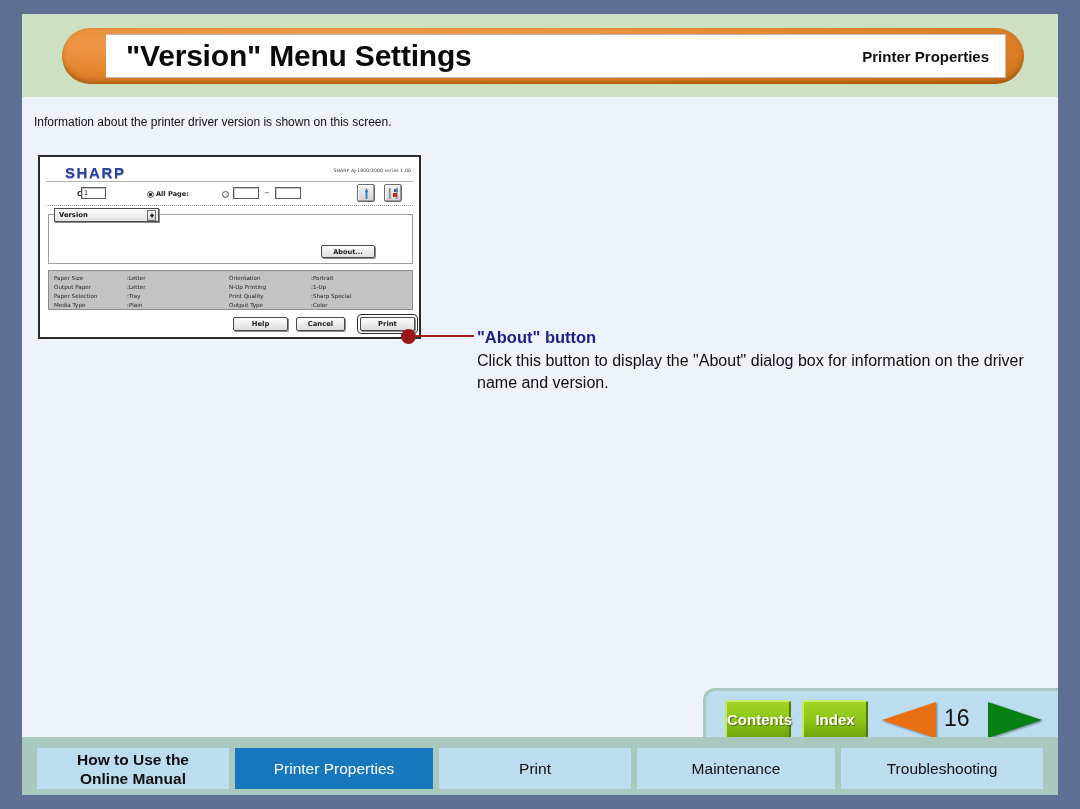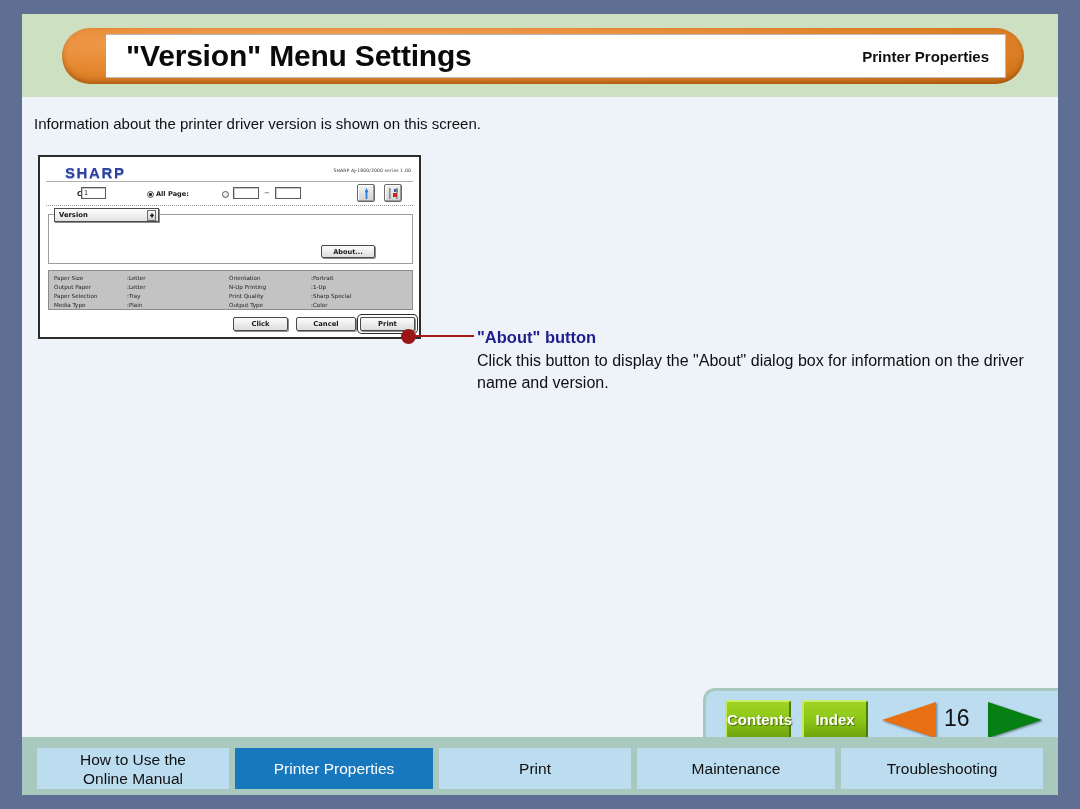--- a/index.html
+++ b/index.html
@@ -67,21 +67,21 @@
   
   #body-area {
     position: absolute;
     left: 0; top: 83px;
     width: 1036px; height: 640px;
     background: #eef2f9;
   }
   #intro-text {
     position: absolute;
     left: 12px; top: 18px;
-    font-size: 15px;
+    font-size: 12px;
     color: #101010;
     white-space: nowrap;
   }
 
   
   #dialog {
     position: absolute;
     left: 16px; top: 58px;
     width: 383px; height: 184px;
     background: #ffffff;
@@ -271,21 +271,21 @@
     border: 1px solid #4a4a4a;
     border-radius: 2px;
     box-shadow: 1px 1px 0 #8d8d8d;
     font-size: 6.8px;
     font-weight: bold;
     color: #1a1a1a;
     text-align: center;
     line-height: 13px;
   }
   #btn-help   { left: 193px; width: 55px; }
-  #btn-cancel { left: 256px; width: 60px; }
+  #btn-cancel { left: 256px; width: 49px; }
   #btn-print  {
     left: 320px; width: 55px;
     box-shadow: 1px 1px 0 #8d8d8d, 0 0 0 2px #fff, 0 0 0 3px #2b2b2b;
   }
 
   
   #callout-line {
     position: absolute;
     left: 386px; top: 238px;
     width: 66px; height: 2px;
@@ -463,42 +463,42 @@
         <div class="sum-cell sum-c2 sum-r3">:Tray</div>
         <div class="sum-cell sum-c3 sum-r3">Print Quality</div>
         <div class="sum-cell sum-c4 sum-r3">:Sharp Special</div>
 
         <div class="sum-cell sum-c1 sum-r4">Media Type</div>
         <div class="sum-cell sum-c2 sum-r4">:Plain</div>
         <div class="sum-cell sum-c3 sum-r4">Output Type</div>
         <div class="sum-cell sum-c4 sum-r4">:Color</div>
       </div>
 
-      <div class="dlg-btn" id="btn-help">Click</div>
+      <div class="dlg-btn" id="btn-help">Help</div>
       <div class="dlg-btn" id="btn-cancel">Cancel</div>
       <div class="dlg-btn" id="btn-print">Print</div>
     </div>
 
     <div id="callout-line"></div>
     <div id="callout-dot"></div>
     <div id="callout-title">"About" button</div>
     <div id="callout-body">Click this button to display the "About" dialog box for information on the driver name and version.</div>
 
     <div id="nav-panel">
       <div class="nav-btn" id="nav-contents">Contents</div>
       <div class="nav-btn" id="nav-index">Index</div>
       <div id="nav-prev"></div>
       <div id="nav-pageno">16</div>
       <div id="nav-next"></div>
     </div>
 
   </div>
 
   <div id="footer">
-    <div class="tab" id="tab-0" style="white-space: pre-line;">How to Use the
+    <div class="tab" id="tab-0" style="white-space: pre-line; font-weight: bold;">How to Use the
 Online Manual</div>
     <div class="tab active" id="tab-1">Printer Properties</div>
     <div class="tab" id="tab-2">Print</div>
     <div class="tab" id="tab-4">Troubleshooting</div>
     <div class="tab" id="tab-3">Maintenance</div>
   </div>
 
 </div>
 
 </body></html>

